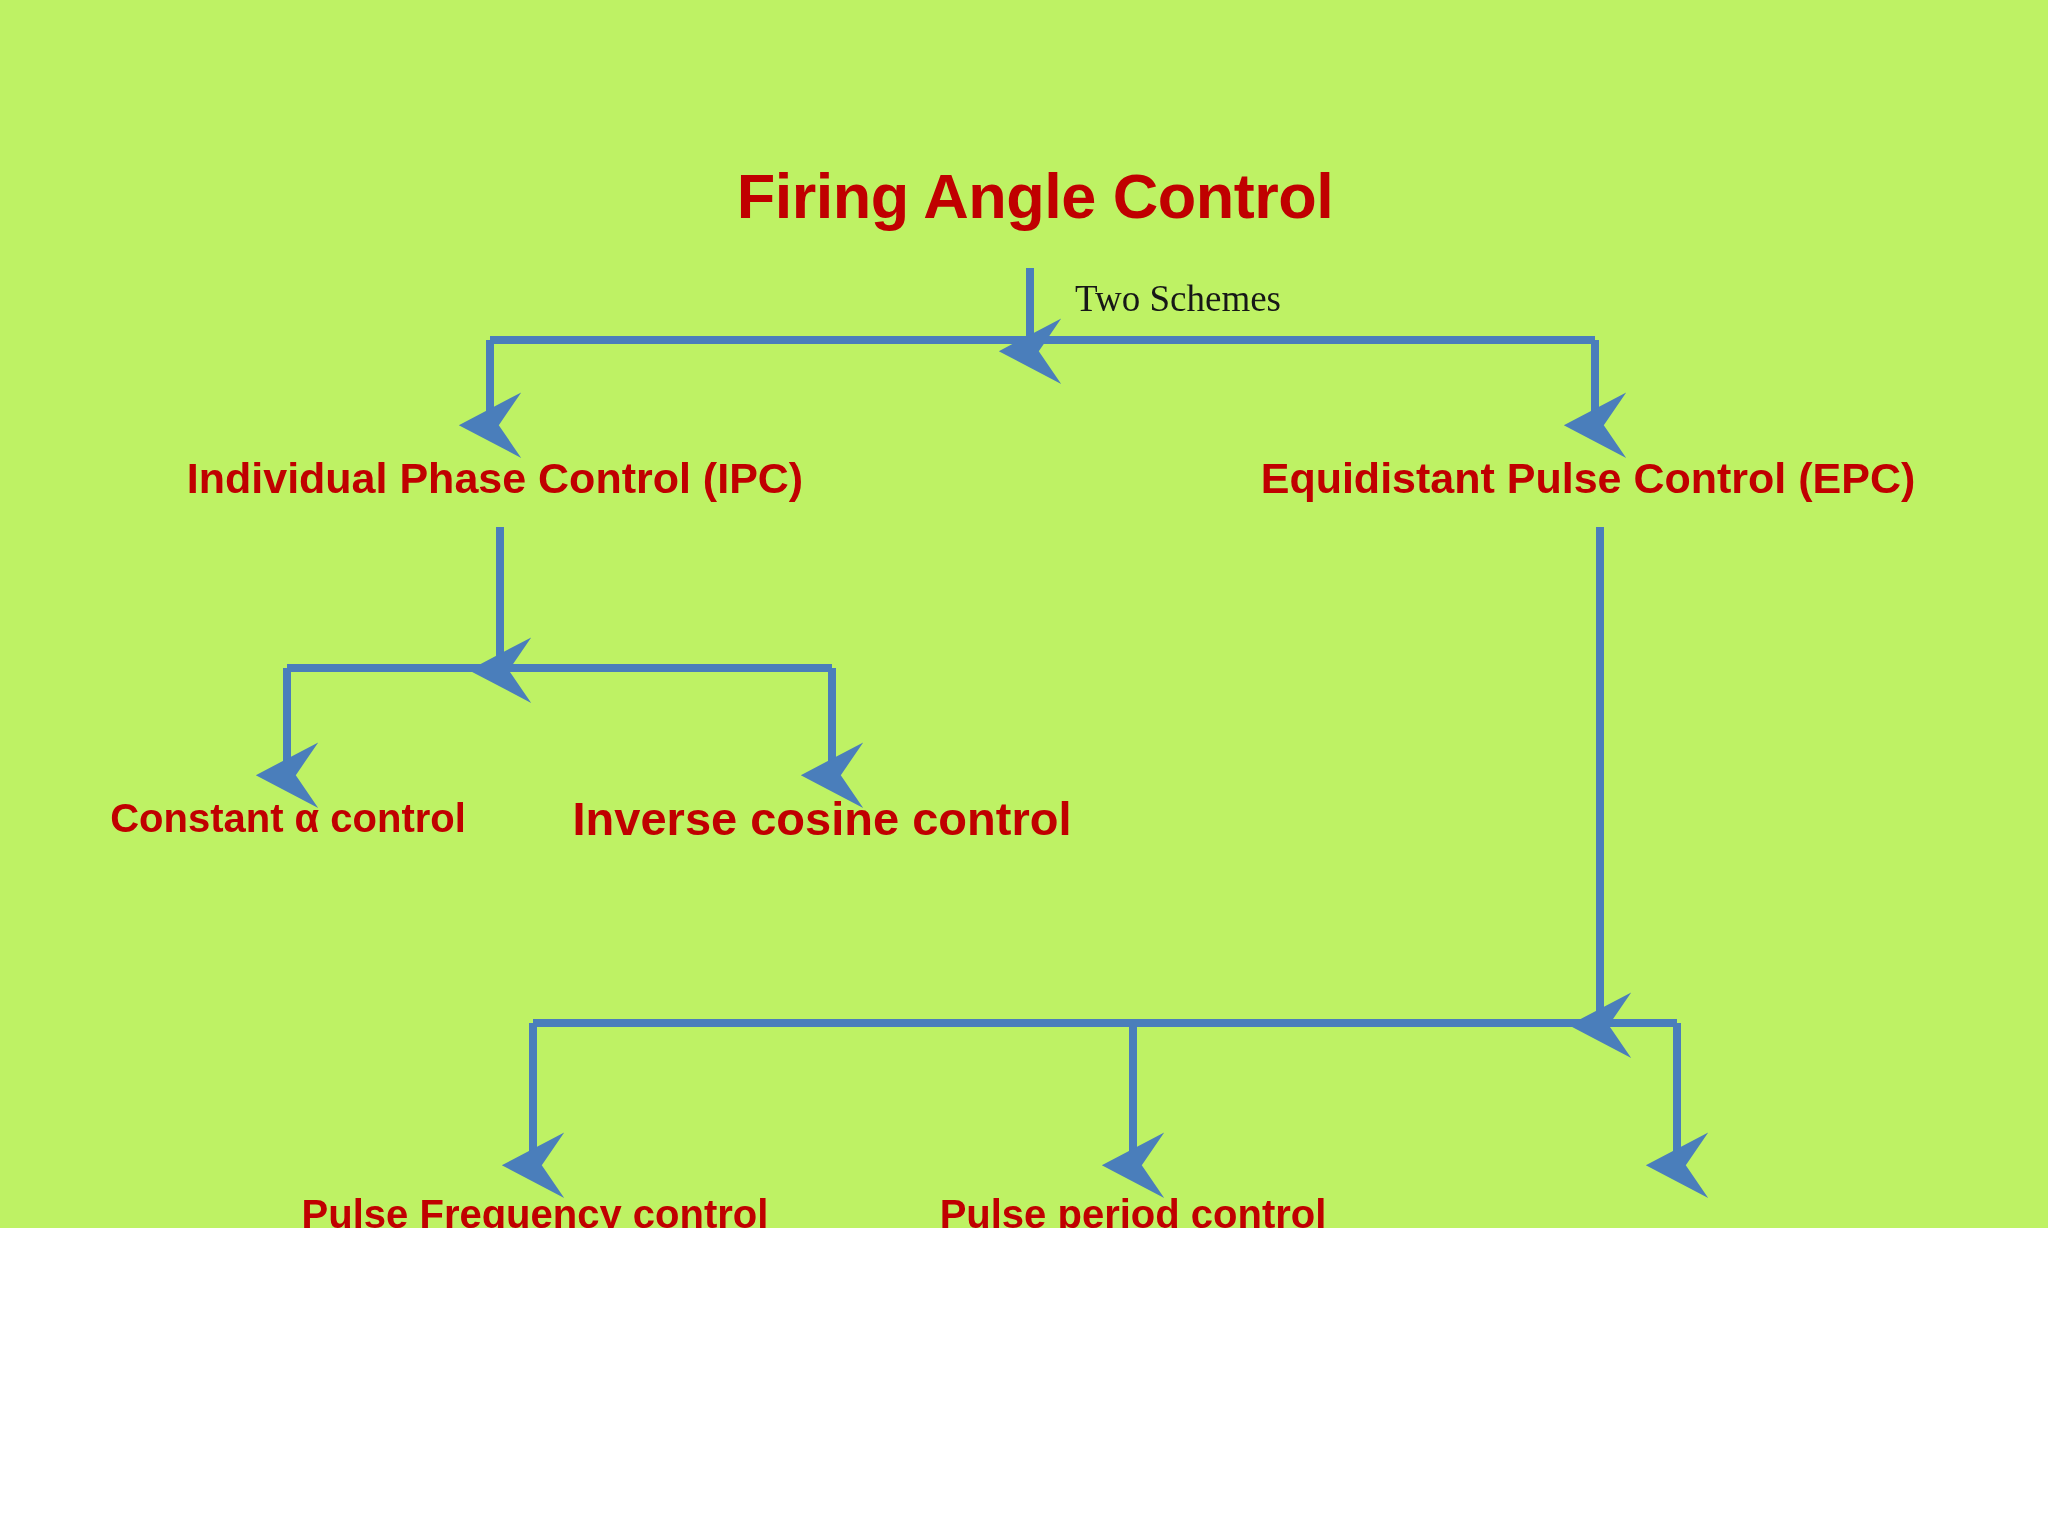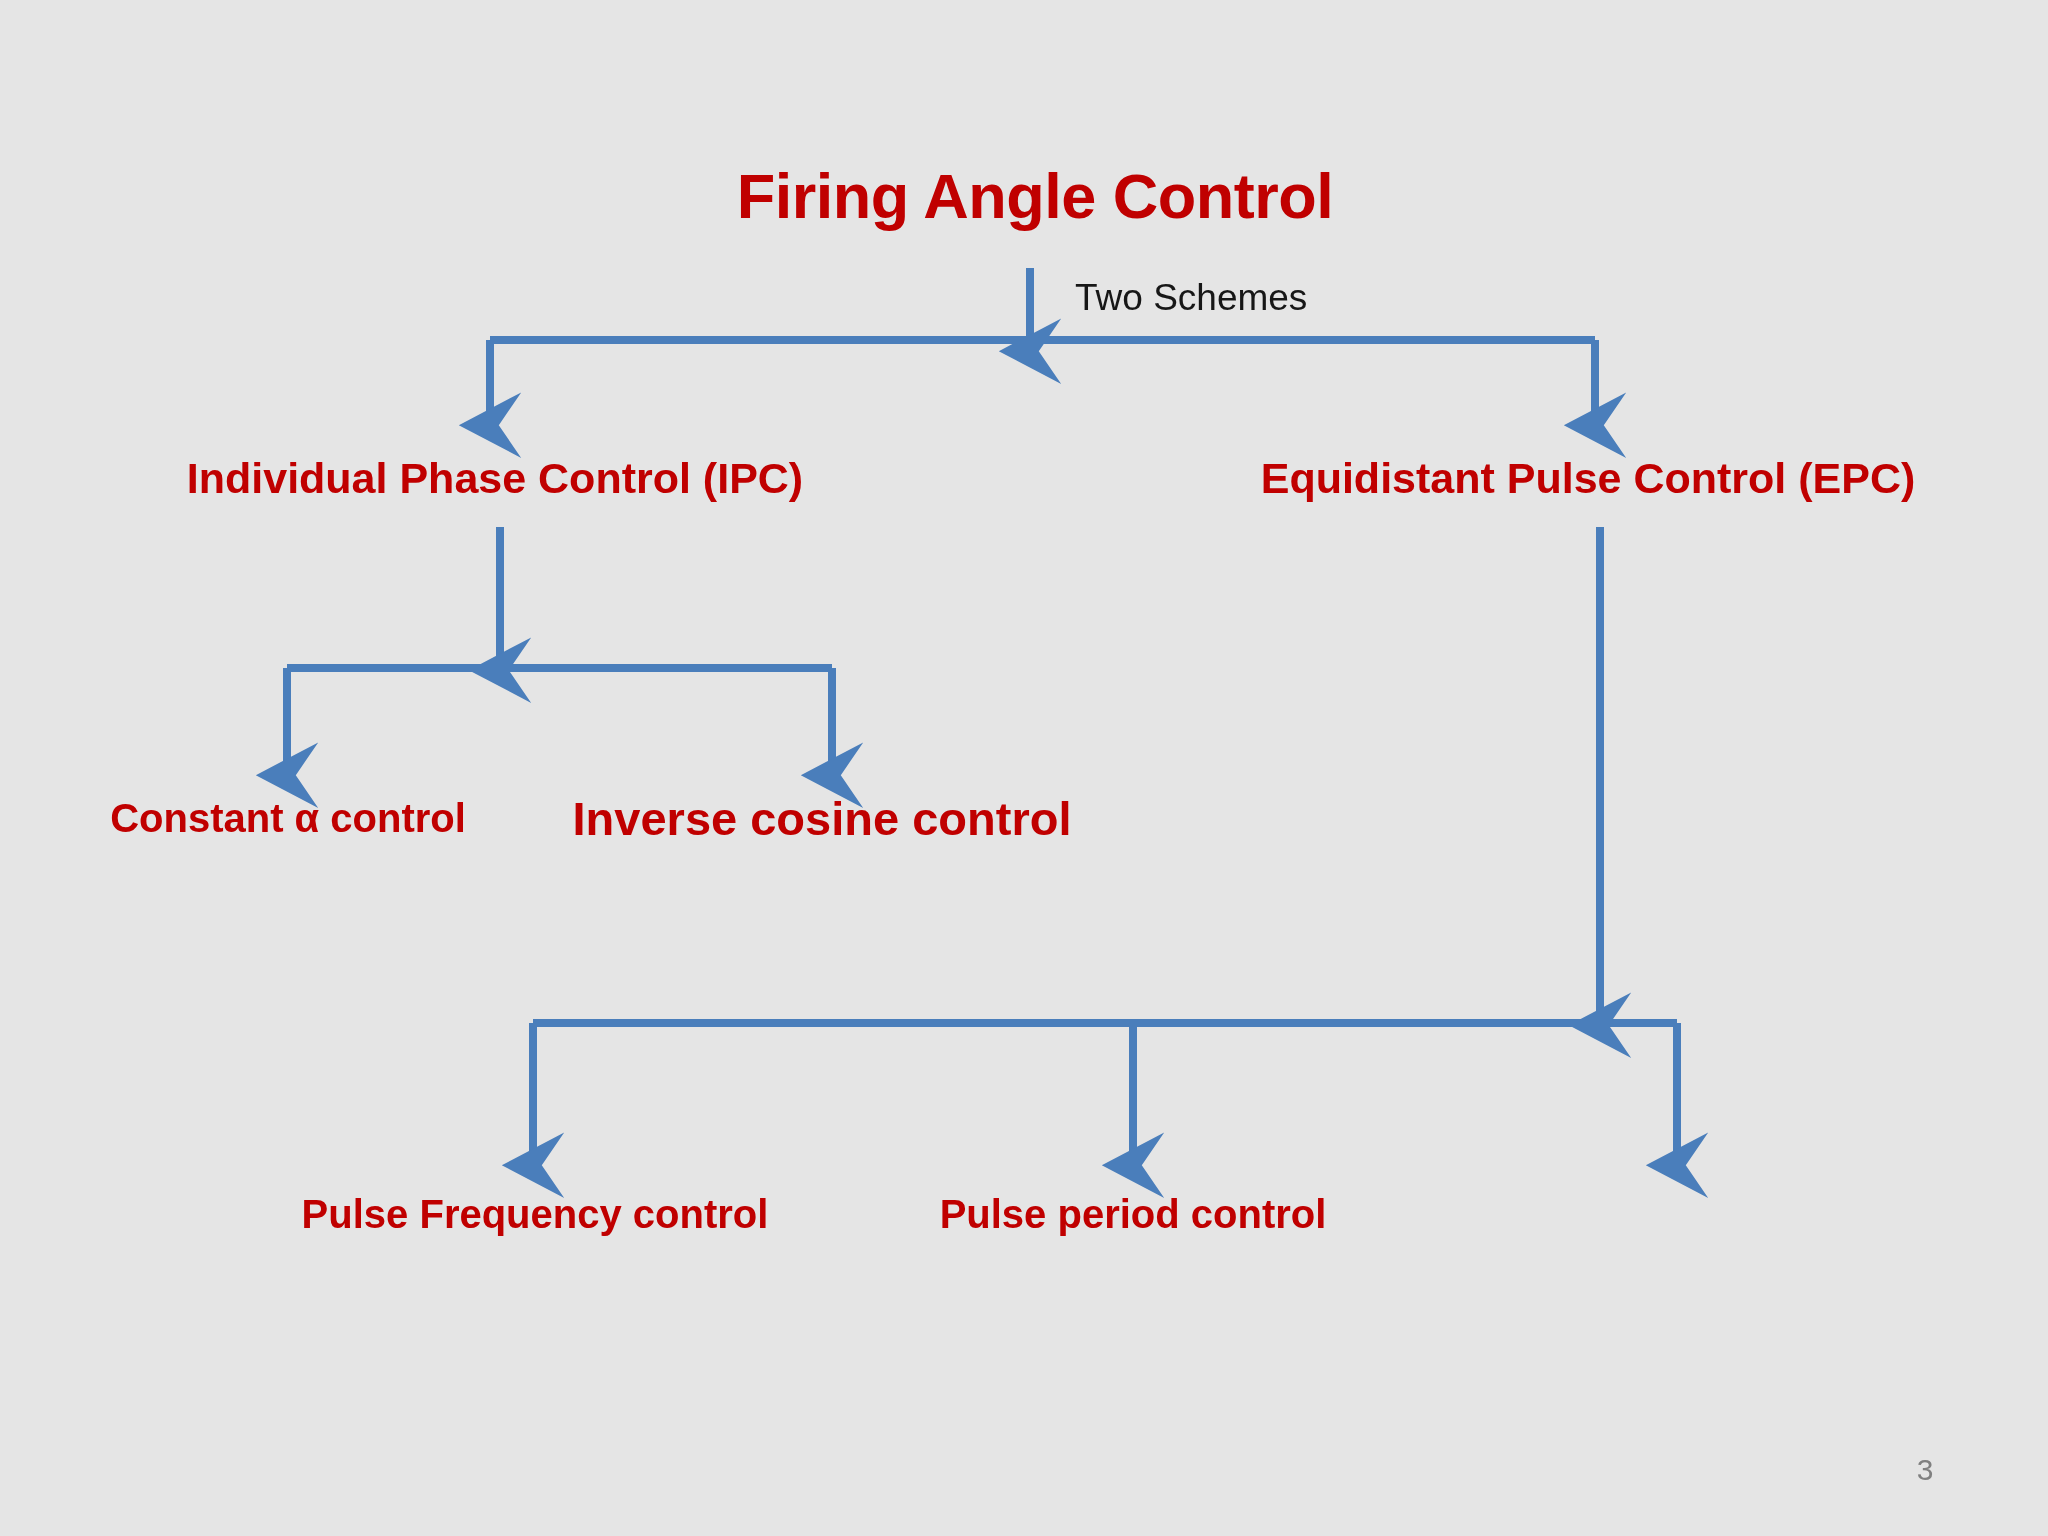--- a/index.html
+++ b/index.html
@@ -6,22 +6,22 @@
     margin: 0;
     padding: 0;
     background: #ffffff;
   }
   body {
     font-family: "Liberation Sans", sans-serif;
   }
   #slide {
     position: relative;
     width: 2048px;
-    height: 1536px;
-    background: #e5e5e5;
+    height: 1228px;
+    background: #bef264;
     overflow: hidden;
   }
   #connectors {
     position: absolute;
     left: 0;
     top: 0;
     width: 2048px;
     height: 1536px;
     pointer-events: none;
   }
@@ -48,21 +48,21 @@
   }
   #scheme-note {
     position: absolute;
     left: 1075px;
     top: 298px;
     transform: translateY(-50%);
     color: #171717;
     font-size: 37px;
     font-weight: normal;
     white-space: nowrap;
-    font-family: Liberation Sans, sans-serif;
+    font-family: Liberation Serif, serif;
   }
   #lvl1-left    { left: 495px;  top: 478px; font-size: 43px; }
   #lvl1-right   { left: 1588px; top: 478px; font-size: 43px; }
   #lvl2-left    { left: 288px;  top: 818px; font-size: 40px; }
   #lvl2-right   { left: 822px;  top: 818px; font-size: 47px; text-align: right; }
   #lvl3-left    { left: 535px;  top: 1214px; font-size: 40px; }
   #lvl3-mid     { left: 1133px; top: 1214px; font-size: 40px; }
   #lvl3-right   { left: 1675px; top: 1214px; font-size: 40px; }
   #page-number {
     position: absolute;

